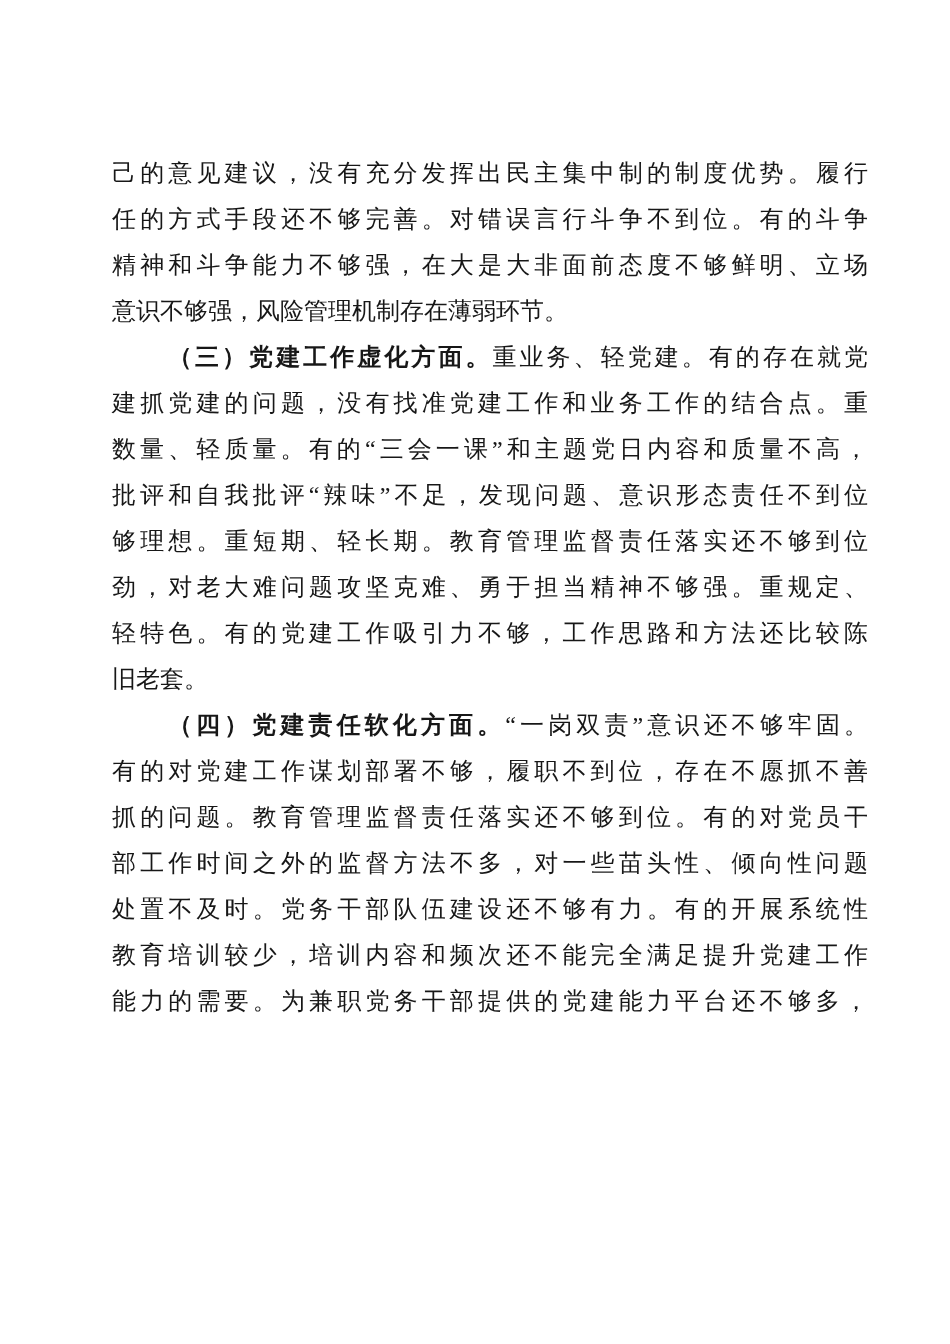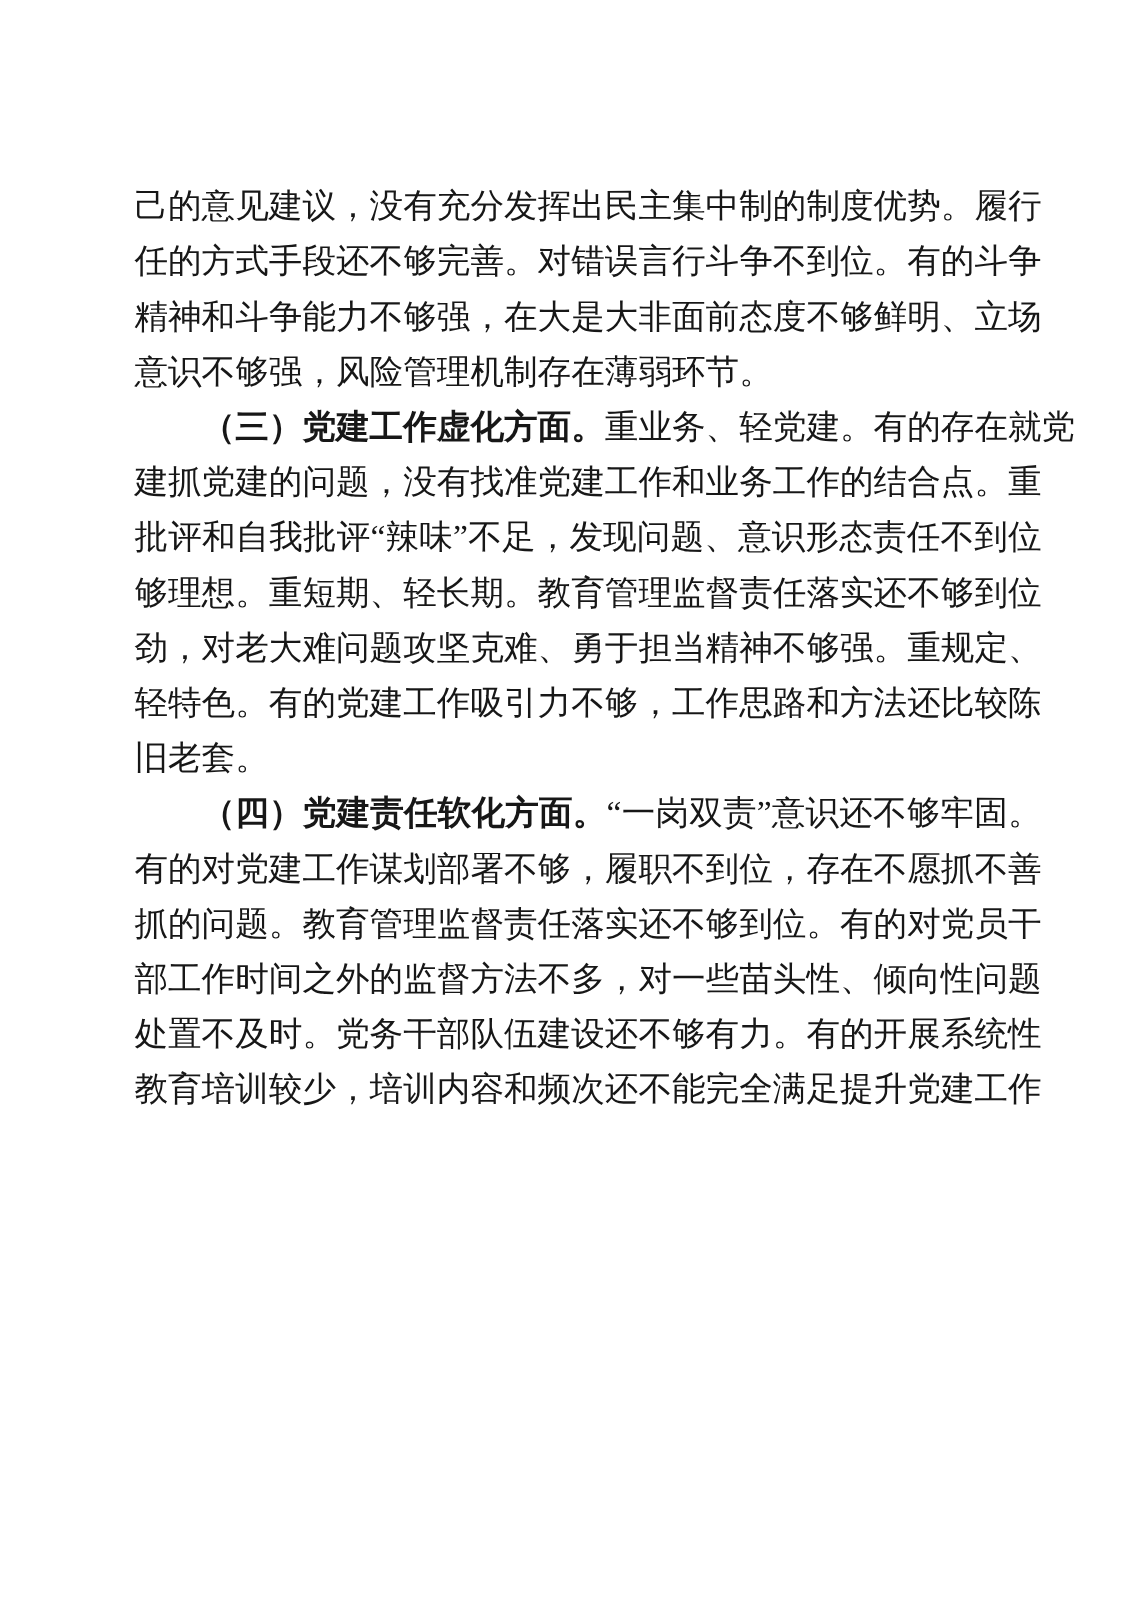--- a/index.html
+++ b/index.html
@@ -20,21 +20,21 @@
     position: absolute;
     left: 112px;
     top: 150px;
     width: 756px;
   }
   .para {
     margin: 0;
     padding: 0;
   }
   .line {
-    font-size: 28px;
+    font-size: 24px;
     line-height: 46px;
     height: 46px;
     text-align: justify;
     text-align-last: justify;
     white-space: nowrap;
     letter-spacing: 0;
   }
   .line.para-end {
     text-align-last: left;
     white-space: normal;
@@ -55,30 +55,32 @@
     <div class="para">
       <div class="line">己的意见建议，没有充分发挥出民主集中制的制度优势。履行</div>
       <div class="line">任的方式手段还不够完善。对错误言行斗争不到位。有的斗争</div>
       <div class="line">精神和斗争能力不够强，在大是大非面前态度不够鲜明、立场</div>
       <div class="line para-end">意识不够强，风险管理机制存在薄弱环节。</div>
     </div>
 
     <div class="para">
       <div class="line indent"><span class="bold">（三）党建工作虚化方面。</span><span>重业务、轻党建。有的存在就党</span></div>
       <div class="line">建抓党建的问题，没有找准党建工作和业务工作的结合点。重</div>
+      <div class="line">数量、轻质量。有的“三会一课”和主题党日内容和质量不高，</div>
       <div class="line">批评和自我批评“辣味”不足，发现问题、意识形态责任不到位</div>
       <div class="line">够理想。重短期、轻长期。教育管理监督责任落实还不够到位</div>
       <div class="line">劲，对老大难问题攻坚克难、勇于担当精神不够强。重规定、</div>
       <div class="line">轻特色。有的党建工作吸引力不够，工作思路和方法还比较陈</div>
       <div class="line para-end">旧老套。</div>
     </div>
 
     <div class="para">
       <div class="line indent"><span class="bold">（四）党建责任软化方面。</span><span>“一岗双责”意识还不够牢固。</span></div>
       <div class="line">有的对党建工作谋划部署不够，履职不到位，存在不愿抓不善</div>
       <div class="line">抓的问题。教育管理监督责任落实还不够到位。有的对党员干</div>
       <div class="line">部工作时间之外的监督方法不多，对一些苗头性、倾向性问题</div>
       <div class="line">处置不及时。党务干部队伍建设还不够有力。有的开展系统性</div>
       <div class="line">教育培训较少，培训内容和频次还不能完全满足提升党建工作</div>
+      <div class="line">能力的需要。为兼职党务干部提供的党建能力平台还不够多，</div>
     </div>
 
   </div>
 </div>
 
 </body></html>

